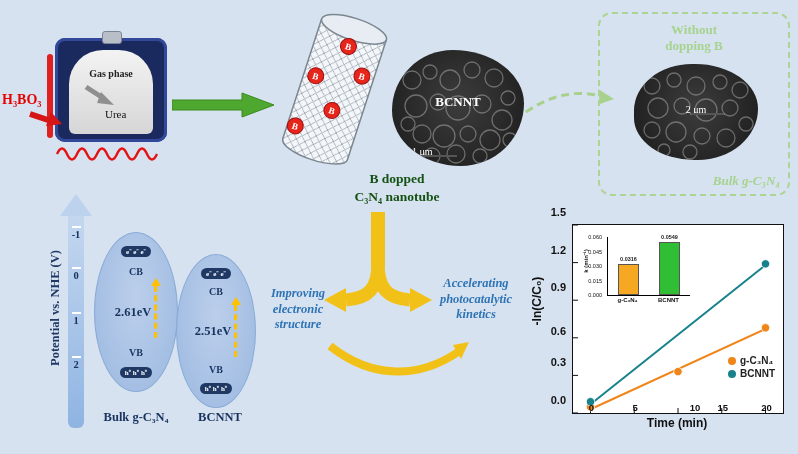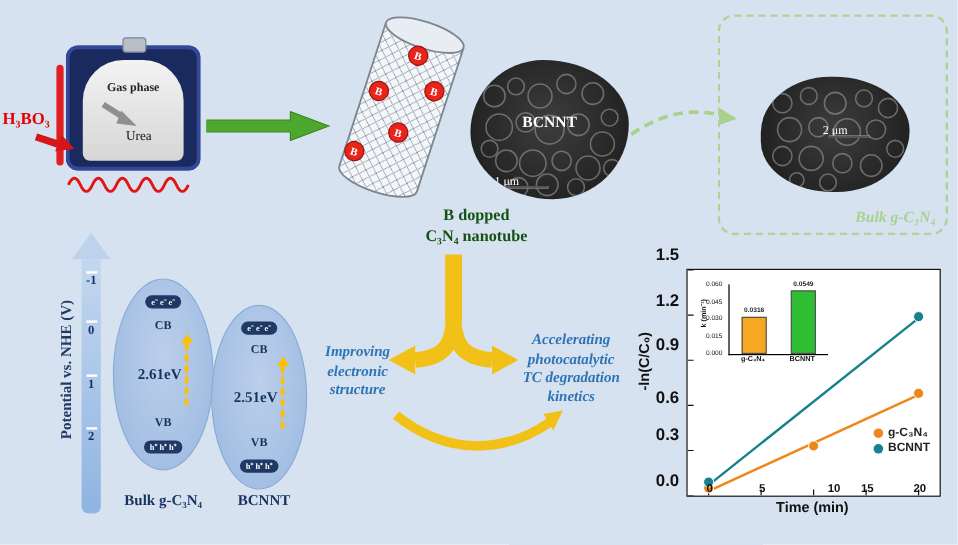--- a/index.html
+++ b/index.html
@@ -95,21 +95,21 @@
 
   
   .chart{position:absolute;left:526px;top:204px;width:270px;height:248px;
          font-family:"Liberation Sans",sans-serif;color:#111;}
   .plot-area{position:absolute;left:46px;top:20px;width:210px;height:188px;background:#fff;
              border:1.6px solid #111;box-sizing:content-box;}
   #plot-svg{position:absolute;left:0;top:0;width:100%;height:100%;}
   .ylab{position:absolute;left:-64px;top:90px;width:150px;height:14px;text-align:center;
         transform:rotate(-90deg);font-weight:bold;font-size:12px;}
   #y-tick-labels{position:absolute;left:12px;top:8px;width:30px;height:188px;}
-  .ytick{position:absolute;right:2px;transform:translateY(-50%);font-size:14px;font-weight:bold;}
+  .ytick{position:absolute;right:2px;transform:translateY(-50%);font-size:11px;font-weight:bold;}
   #x-tick-labels{position:absolute;left:48px;top:198px;width:210px;height:12px;}
   .xtick{position:absolute;transform:translateX(-50%);font-size:9.5px;font-weight:bold;}
   .xlab{position:absolute;left:46px;top:212px;width:210px;text-align:center;font-weight:bold;font-size:12px;}
   .legend{position:absolute;right:8px;bottom:34px;display:flex;flex-direction:column;gap:2px;}
   .legend-row{display:flex;align-items:center;gap:4px;font-size:10px;font-weight:bold;color:#222;}
   .legend-dot{width:8px;height:8px;border-radius:50%;display:inline-block;}
   
   .inset{position:absolute;left:8px;top:6px;width:116px;height:86px;}
   .inset-ylab{position:absolute;left:-24px;top:26px;width:58px;height:8px;text-align:center;
               transform:rotate(-90deg);font-size:6px;font-weight:bold;}
@@ -211,20 +211,24 @@
       <div class="bar"></div>
     </div>
   </div>
 
   <svg class="dashed-arrow" viewBox="0 0 96 46">
     <path d="M4,36 C30,18 55,14 78,20" stroke="#a9d18e" stroke-width="3" fill="none" stroke-dasharray="8 5"></path>
     <polygon points="92,23 76,13 78,28" fill="#a9d18e"></polygon>
   </svg>
 
   <div class="nd-box">
+    <div class="nd-title">
+      <span>Without</span><br>
+      <span>dopping B</span>
+    </div>
     <div class="sem sem-small">
       <svg id="sem-tex-2" viewBox="0 0 124 96">
           <circle cx="18" cy="22" r="8" fill="none" stroke="#9a9a9a" stroke-width="1.3" opacity="0.6"></circle>
           <circle cx="40" cy="16" r="7" fill="none" stroke="#9a9a9a" stroke-width="1.3" opacity="0.6"></circle>
           <circle cx="62" cy="22" r="9" fill="none" stroke="#9a9a9a" stroke-width="1.3" opacity="0.6"></circle>
           <circle cx="86" cy="18" r="7" fill="none" stroke="#9a9a9a" stroke-width="1.3" opacity="0.6"></circle>
           <circle cx="106" cy="26" r="8" fill="none" stroke="#9a9a9a" stroke-width="1.3" opacity="0.6"></circle>
           <circle cx="24" cy="44" r="10" fill="none" stroke="#9a9a9a" stroke-width="1.3" opacity="0.6"></circle>
           <circle cx="48" cy="42" r="8" fill="none" stroke="#9a9a9a" stroke-width="1.3" opacity="0.6"></circle>
           <circle cx="72" cy="46" r="11" fill="none" stroke="#9a9a9a" stroke-width="1.3" opacity="0.6"></circle>
@@ -303,21 +307,20 @@
   </svg>
 
   <div class="benefit-left">
     <span>Improving</span>
     <span>electronic</span>
     <span>structure</span>
   </div>
   <div class="benefit-right">
     <span>Accelerating</span>
     <span>photocatalytic</span>
-    <span>TC degradation</span>
     <span>kinetics</span>
   </div>
 
   <div class="chart">
     <div class="ylab">-ln(C/C₀)</div>
     <div id="y-tick-labels">
         <div class="ytick" style="top: 188px;">0.0</div>
         <div class="ytick" style="top: 150.4px;">0.3</div>
         <div class="ytick" style="top: 119px;">0.6</div>
         <div class="ytick" style="top: 75.2px;">0.9</div>

